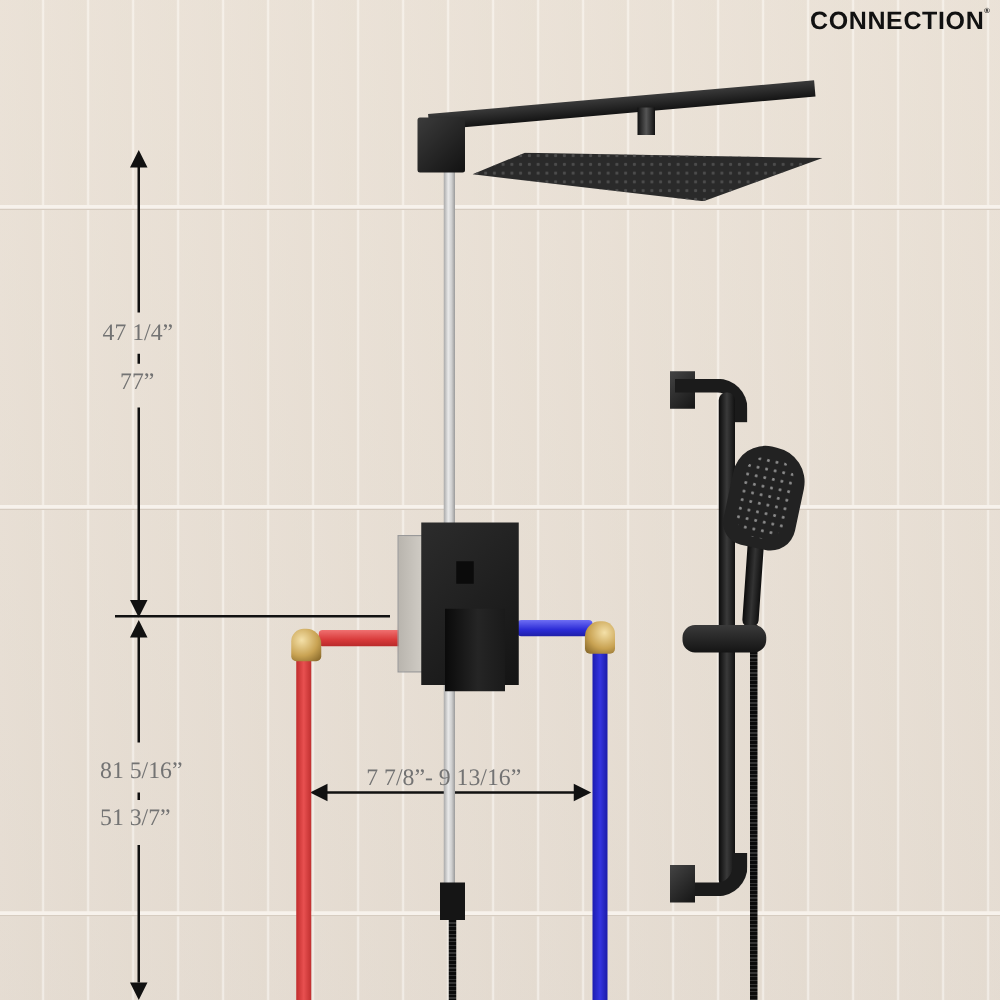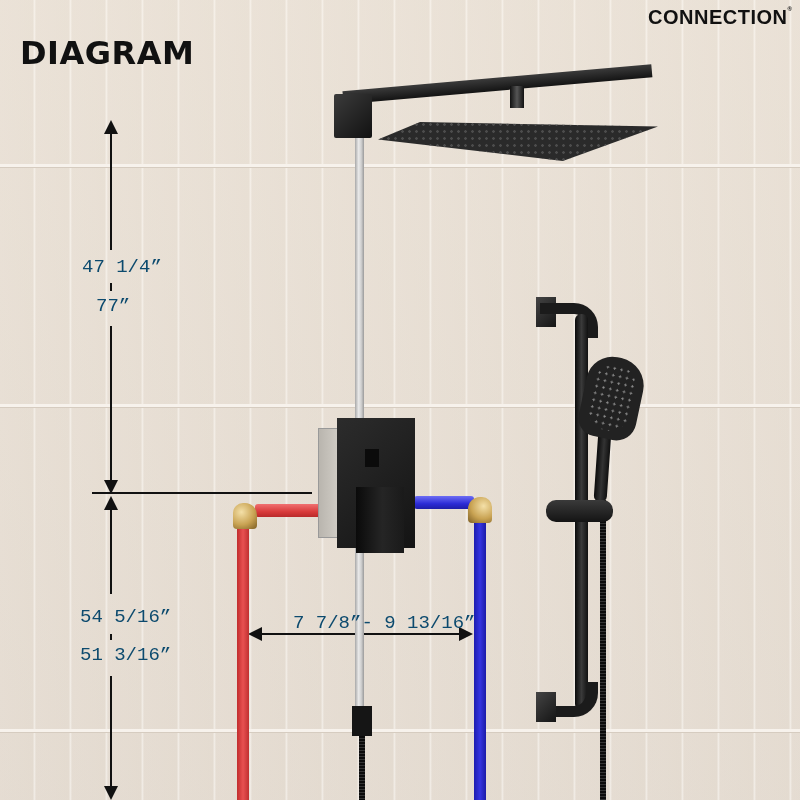--- a/index.html
+++ b/index.html
@@ -8,21 +8,21 @@
     background:
       linear-gradient(to bottom, rgba(255,255,255,0.0) 0, rgba(255,255,255,0) 100%),
       repeating-linear-gradient(to right, #e8dfd4 0px, #e6ddd1 33px, #f6f1ea 34px, #f8f4ee 35px, #e3d9cd 36px);
   }
   .stage::before { content: ""; position: absolute; inset: 0;
     background: linear-gradient(to bottom, rgba(240,232,222,0.35), rgba(220,212,205,0.25)); }
   .hseam { position: absolute; left: 0; width: 800px; height: 3px; background: #f7f2ec; border-bottom: 1px solid #d6ccc0; }
   .title { position: absolute; left: 20px; top: 32px; font-family: "DejaVu Sans", sans-serif; font-weight: bold; font-size: 32px; line-height: 42px; color: #111; letter-spacing: 0.5px; }
   .brand { position: absolute; left: 648px; top: 6px; font-family: "Liberation Sans", sans-serif; font-weight: bold; font-size: 20px; color: #111; letter-spacing: 0.5px; }
   .brand sup { font-size: 6px; vertical-align: top; }
-  .dim { position: absolute; font-family: Liberation Mono, monospace; font-size: 19px; color: #0c4a6e; white-space: nowrap; }
+  .dim { position: absolute; font-family: Liberation Serif, serif; font-size: 19px; color: #737373; white-space: nowrap; }
   .vline { position: absolute; width: 2px; background: #111; }
   .hline { position: absolute; height: 2px; background: #111; }
   .tri-up { position: absolute; width: 0; height: 0; border-left: 7px solid transparent; border-right: 7px solid transparent; border-bottom: 14px solid #111; }
   .tri-down { position: absolute; width: 0; height: 0; border-left: 7px solid transparent; border-right: 7px solid transparent; border-top: 14px solid #111; }
   .tri-left { position: absolute; width: 0; height: 0; border-top: 7px solid transparent; border-bottom: 7px solid transparent; border-right: 14px solid #111; }
   .tri-right { position: absolute; width: 0; height: 0; border-top: 7px solid transparent; border-bottom: 7px solid transparent; border-left: 14px solid #111; }
   .pipe-gray { position: absolute; left: 355px; top: 128px; width: 9px; height: 580px; background: linear-gradient(to right, #a8a8a8, #e9e9e9 40%, #cfcfcf 70%, #9a9a9a); }
   .arm { position: absolute; left: 334px; top: 80px; width: 310px; height: 13px; background: linear-gradient(#3a3a3a, #141414); transform-origin: left center; transform: rotate(-5deg) translate(8px, 12px); }
   .flange-top { position: absolute; left: 334px; top: 94px; width: 38px; height: 44px; background: linear-gradient(135deg, #3b3b3b, #121212); border-radius: 2px; }
   .neck { position: absolute; left: 510px; top: 86px; width: 14px; height: 22px; background: linear-gradient(to right, #111, #555, #111); }
@@ -54,39 +54,38 @@
 </head>
 <body>
 
 <div class="stage">
   <div class="hseam" style="top:164px"></div>
   <div class="hseam" style="top:404px"></div>
   <div class="hseam" style="top:729px"></div>
 </div>
 
 <div class="title">
-  <div>DIAGRAM</div>
 </div>
 
 <div class="brand"><span>CONNECTION</span><sup>®</sup></div>
 
 <div class="tri-up" style="left:104px;top:120px"></div>
 <div class="vline" style="left:110px;top:132px;height:118px"></div>
 <div class="dim" style="left:82px;top:256px">47 1/4”</div>
 <div class="vline" style="left:110px;top:283px;height:8px"></div>
 <div class="dim" style="left:96px;top:295px">77”</div>
 <div class="vline" style="left:110px;top:326px;height:154px"></div>
 <div class="tri-down" style="left:104px;top:480px"></div>
 <div class="hline" style="left:92px;top:492px;width:220px"></div>
 <div class="tri-up" style="left:104px;top:496px"></div>
 
 <div class="vline" style="left:110px;top:508px;height:86px"></div>
-<div class="dim" style="left:80px;top:606px">54 5/16”</div>
+<div class="dim" style="left:80px;top:606px">81 5/16”</div>
 <div class="vline" style="left:110px;top:634px;height:6px"></div>
-<div class="dim" style="left:80px;top:644px">51 3/16”</div>
+<div class="dim" style="left:80px;top:644px">51 3/7”</div>
 <div class="vline" style="left:110px;top:676px;height:110px"></div>
 <div class="tri-down" style="left:104px;top:786px"></div>
 
 <div class="tri-left" style="left:248px;top:627px"></div>
 <div class="hline" style="left:260px;top:633px;width:200px"></div>
 <div class="tri-right" style="left:459px;top:627px"></div>
 
 <div class="pipe-gray"></div>
 
 <div class="arm"></div>

